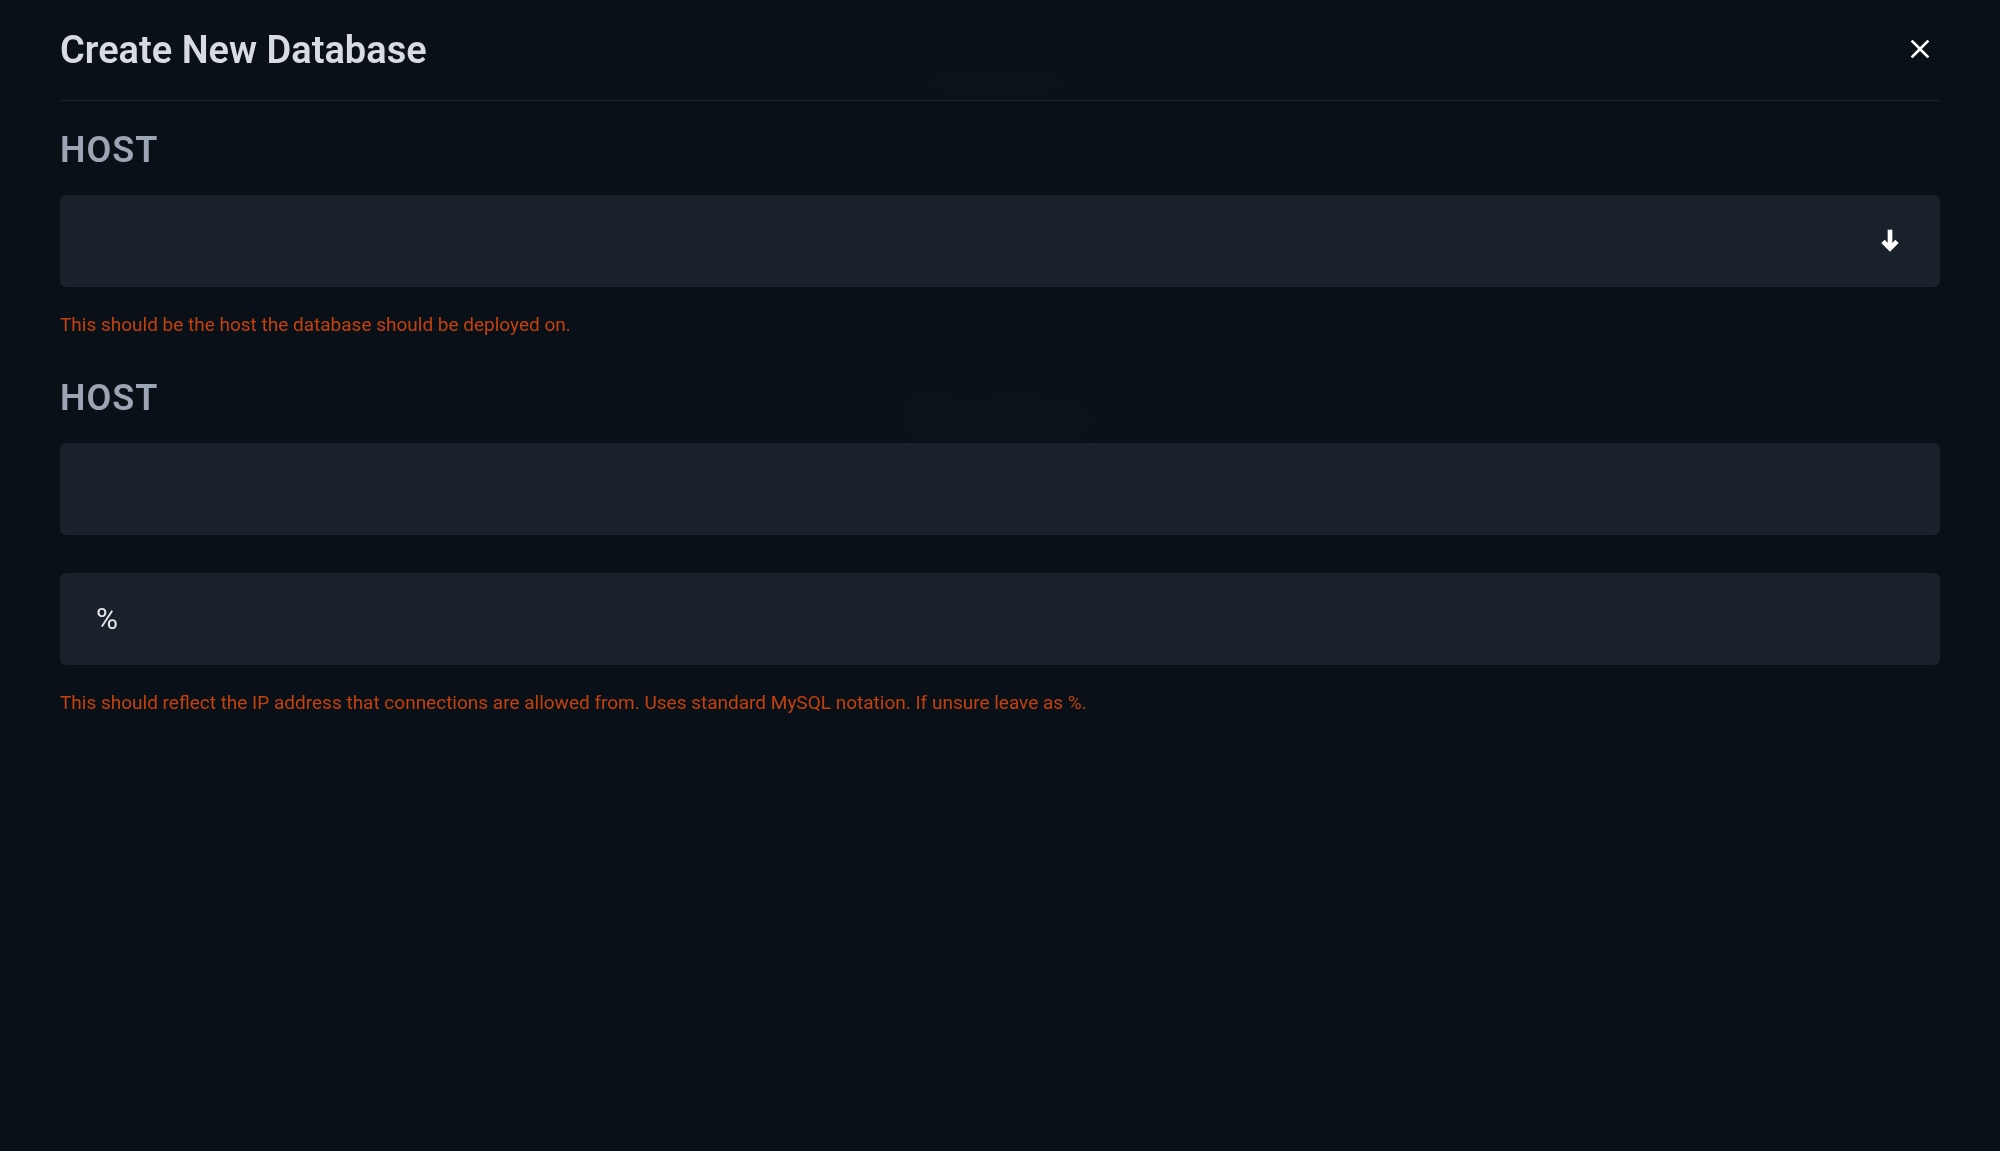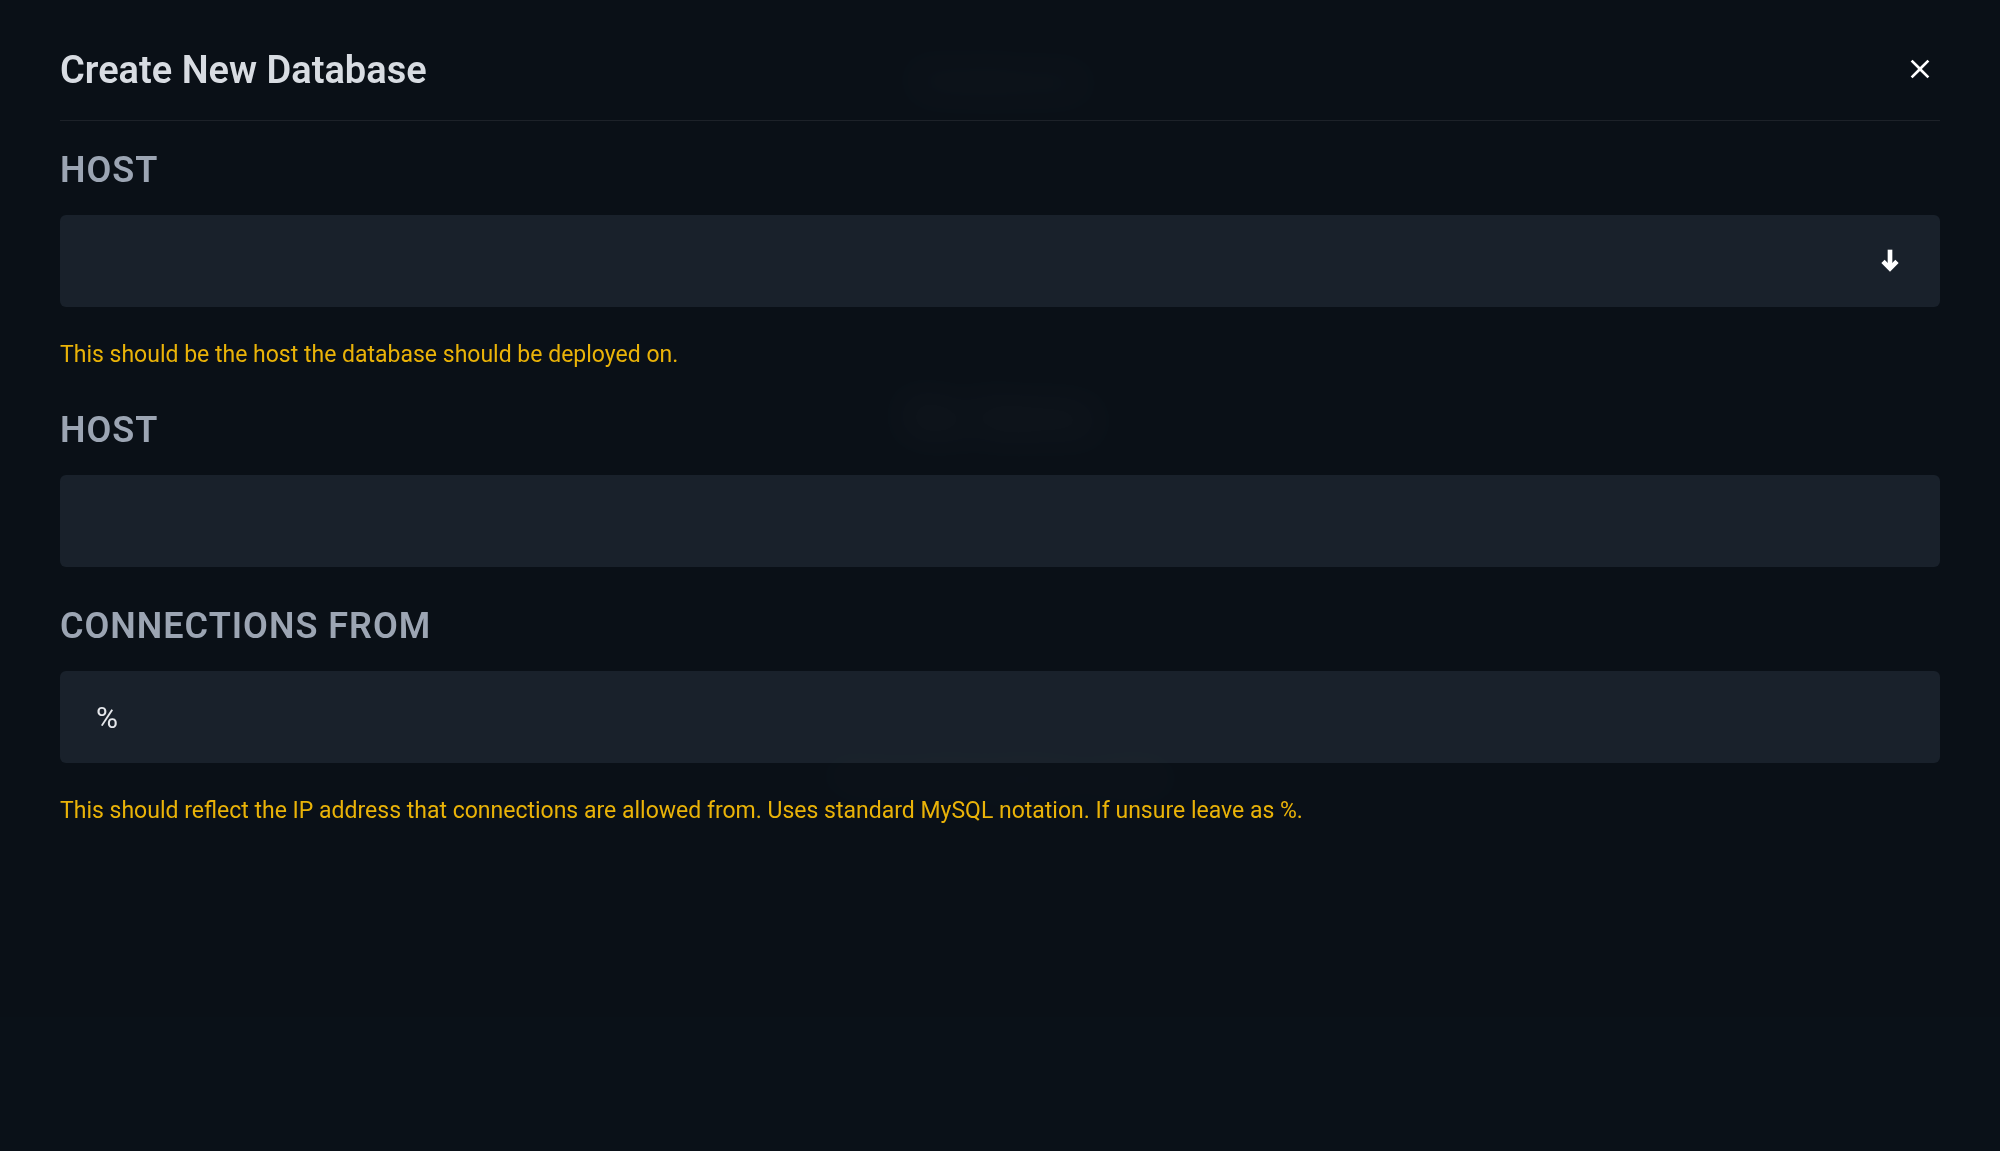--- a/index.html
+++ b/index.html
@@ -23,21 +23,21 @@
       top: 0;
       left: 0;
       width: 100%;
       height: 100%;
       background: rgba(10, 17, 24, 0.85);
     }
     
     .modal {
       position: relative;
       width: 100%;
-      padding: 48px 60px;
+      padding: 28px 60px;
     }
     
     .modal-header {
       display: flex;
       justify-content: space-between;
       align-items: center;
       padding-bottom: 28px;
       border-bottom: 1px solid rgba(255, 255, 255, 0.08);
       margin-bottom: 28px;
     }
@@ -105,23 +105,23 @@
     .select-arrow svg {
       width: 28px;
       height: 28px;
       stroke: #ffffff;
       stroke-width: 4;
       fill: none;
     }
     
     .form-help {
       display: block;
-      font-size: 23px;
-      color: #eab308;
-      margin-top: 32px;
+      font-size: 19px;
+      color: #c2410c;
+      margin-top: 25px;
       line-height: 1.4;
     }
     
     .modal-footer {
       display: flex;
       justify-content: flex-end;
       margin-top: 28px;
     }
     
     .submit-btn {
@@ -203,20 +203,19 @@
       </div>
       <span class="form-help">This should be the host the database should be deployed on.</span>
     </div>
 
     <div class="form-group">
       <label class="form-label">HOST</label>
       <input type="text" class="form-input" value="" style="">
     </div>
 
     <div class="form-group">
-      <label class="form-label">CONNECTIONS FROM</label>
       <input type="text" class="form-input" value="%" style="">
       <span class="form-help">This should reflect the IP address that connections are allowed from. Uses standard MySQL notation. If unsure leave as %.</span>
     </div>
 
 
   </div>
 </div>
 
 </body></html>

